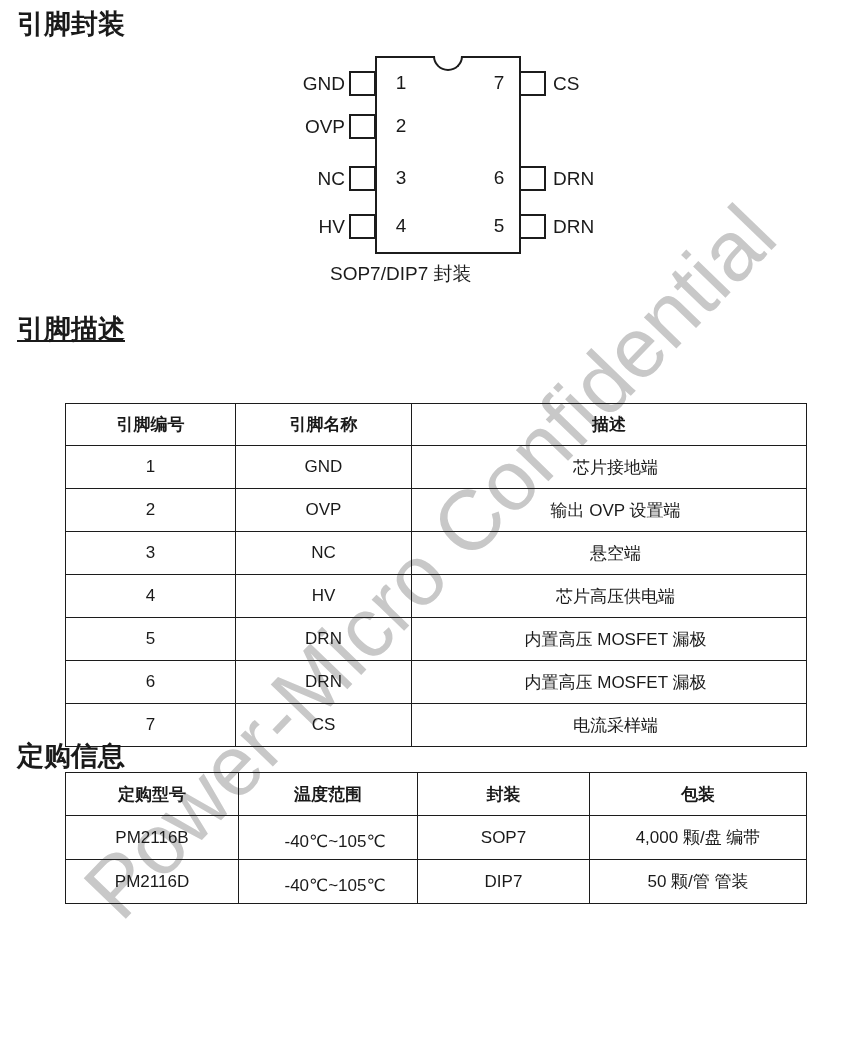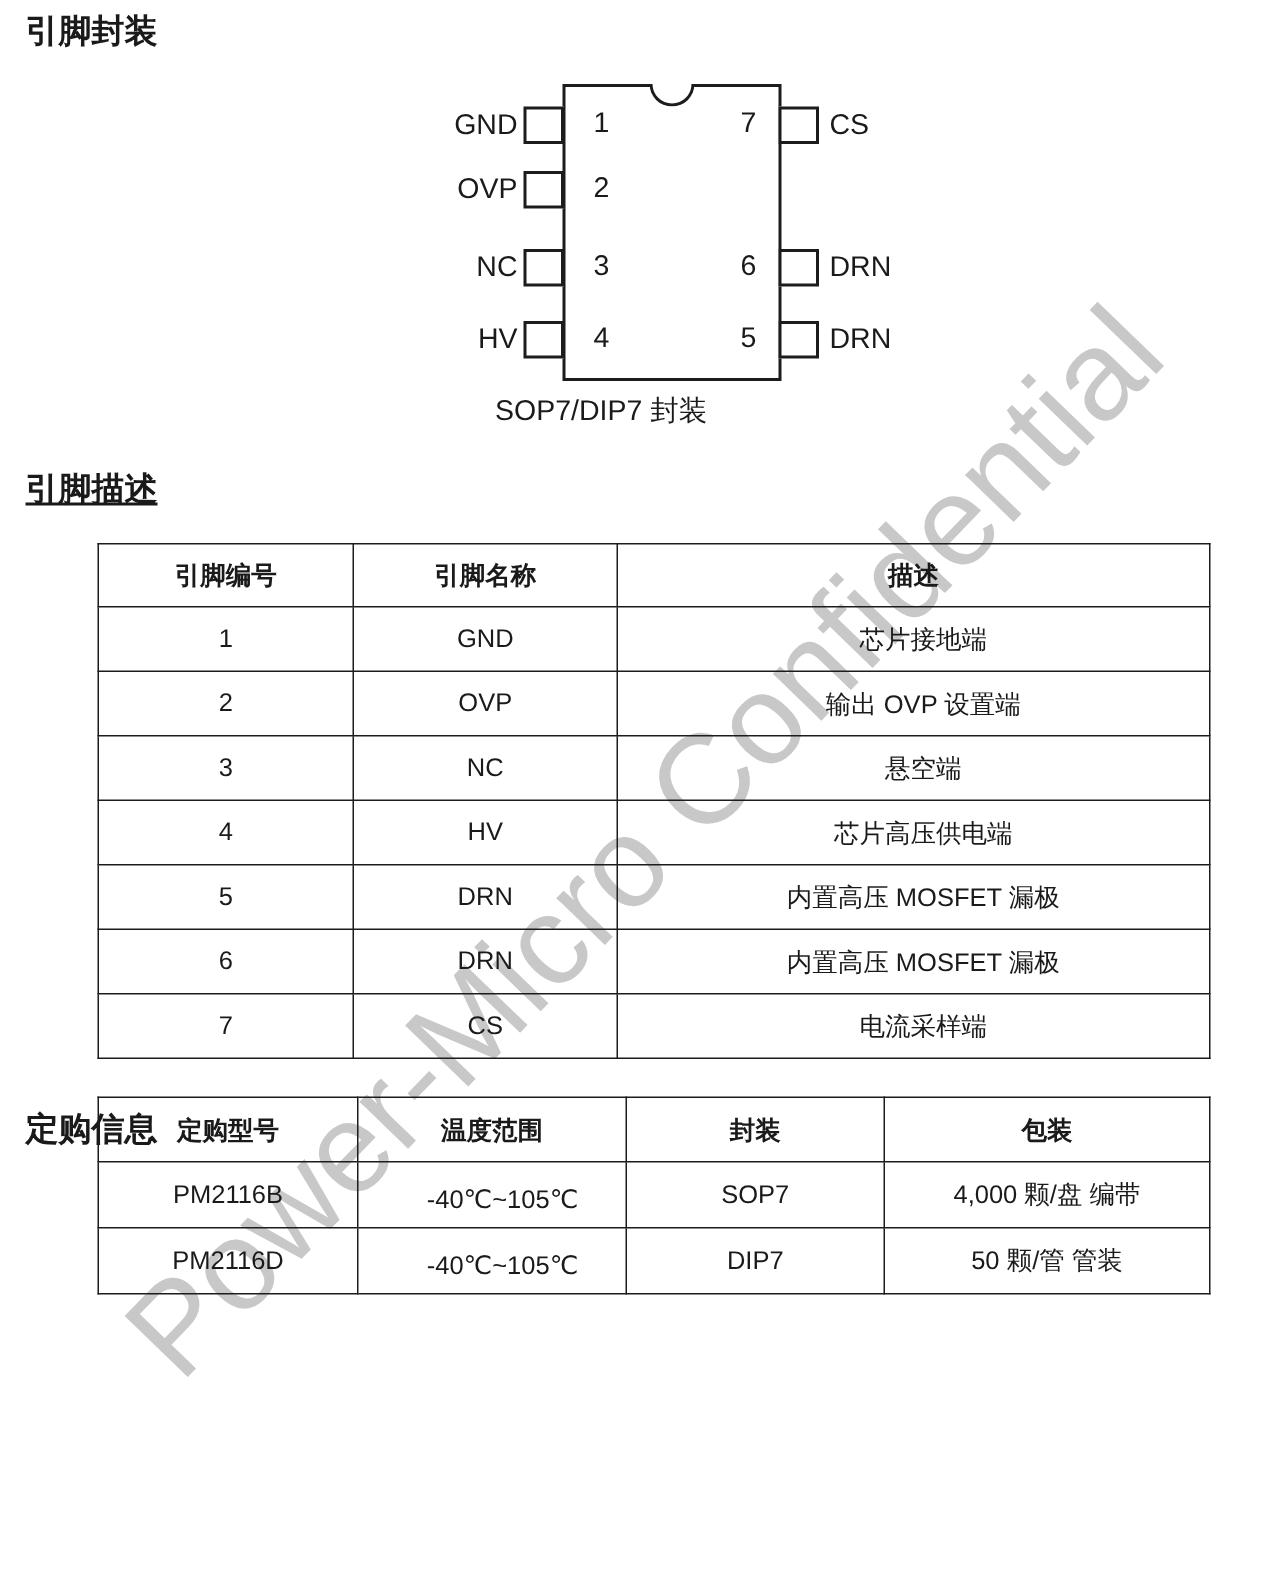--- a/index.html
+++ b/index.html
@@ -14,21 +14,21 @@
   
   .watermark {
     position:absolute; left:430px; top:562px;
     transform:translate(-50%,-50%) rotate(-46deg);
     font-size:85px; color:#c8c8c8; white-space:nowrap;
     z-index:0; letter-spacing:0px;
   }
   
   .sec-title {
     position:absolute; left:17px;
-    font-size:22px; font-weight:bold; z-index:2;
+    font-size:27px; font-weight:bold; z-index:2;
   }
   #t1 { top:6px; }
   #t2 { top:311px;text-decoration:underline; }
   #t3 { top:738px; }
   
   .chip-body {
     position:absolute; left:375px; top:56px; width:146px; height:198px;
     border:2px solid #1c1c1c; background:transparent; z-index:1;
   }
   .chip-notch {
@@ -55,21 +55,21 @@
   .lab-l { left:255px; width:90px; text-align:right; }
   .lab-r { left:553px; width:100px; text-align:left; }
   .lab-y1 { top:73px; } .lab-y2 { top:116px; } .lab-y3 { top:168px; } .lab-y4 { top:216px; }
   .pkg-caption {
     position:absolute; left:330px; top:261px; width:180px;
     text-align:left; font-size:19px; z-index:1;
   }
   
   table {
     position:absolute; left:65px; border-collapse:collapse;
-    table-layout:fixed; z-index:1; background:transparent;
+    table-layout:fixed; z-index:1; background:transparent;margin-top:41px;
   }
   #pin-table   { top:362px; width:741px; }
   #order-table { top:731px; width:741px; }
   td, th { border:1.5px solid #1c1c1c; font-size:17px; text-align:center; vertical-align:middle; background:transparent; }
   th { font-weight:bold; }
   #pin-table th { height:42px; }
   #pin-table td { height:43px; }
   #order-table th { height:43px; }
   #order-table td { height:44px; }
   #pin-table td[data-name="pin-desc-cell"] { text-align:center; padding-left:13px; }

